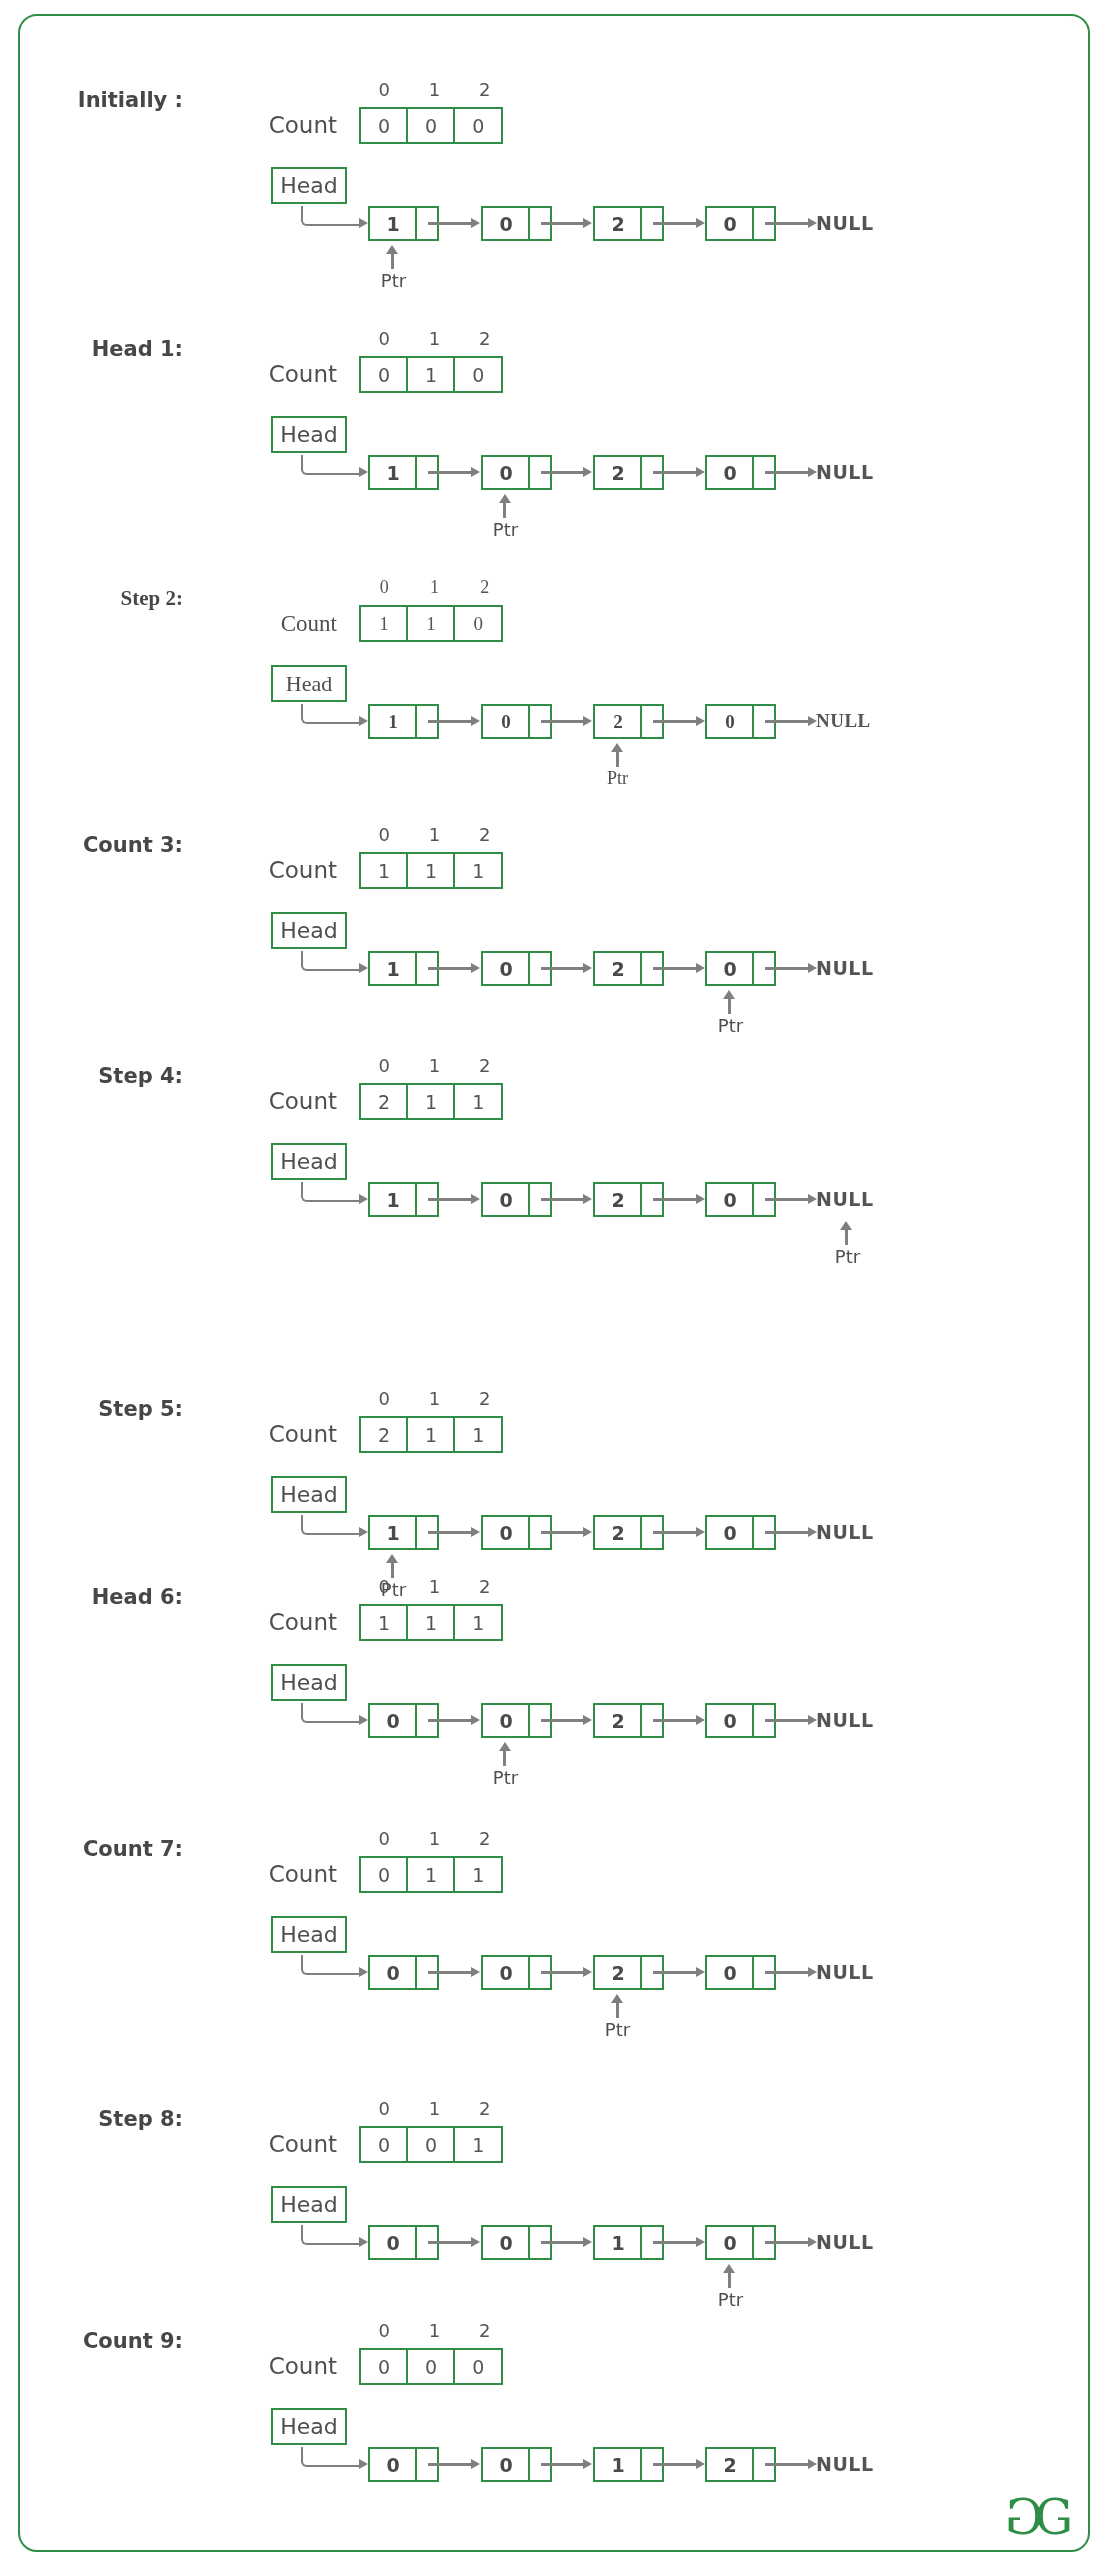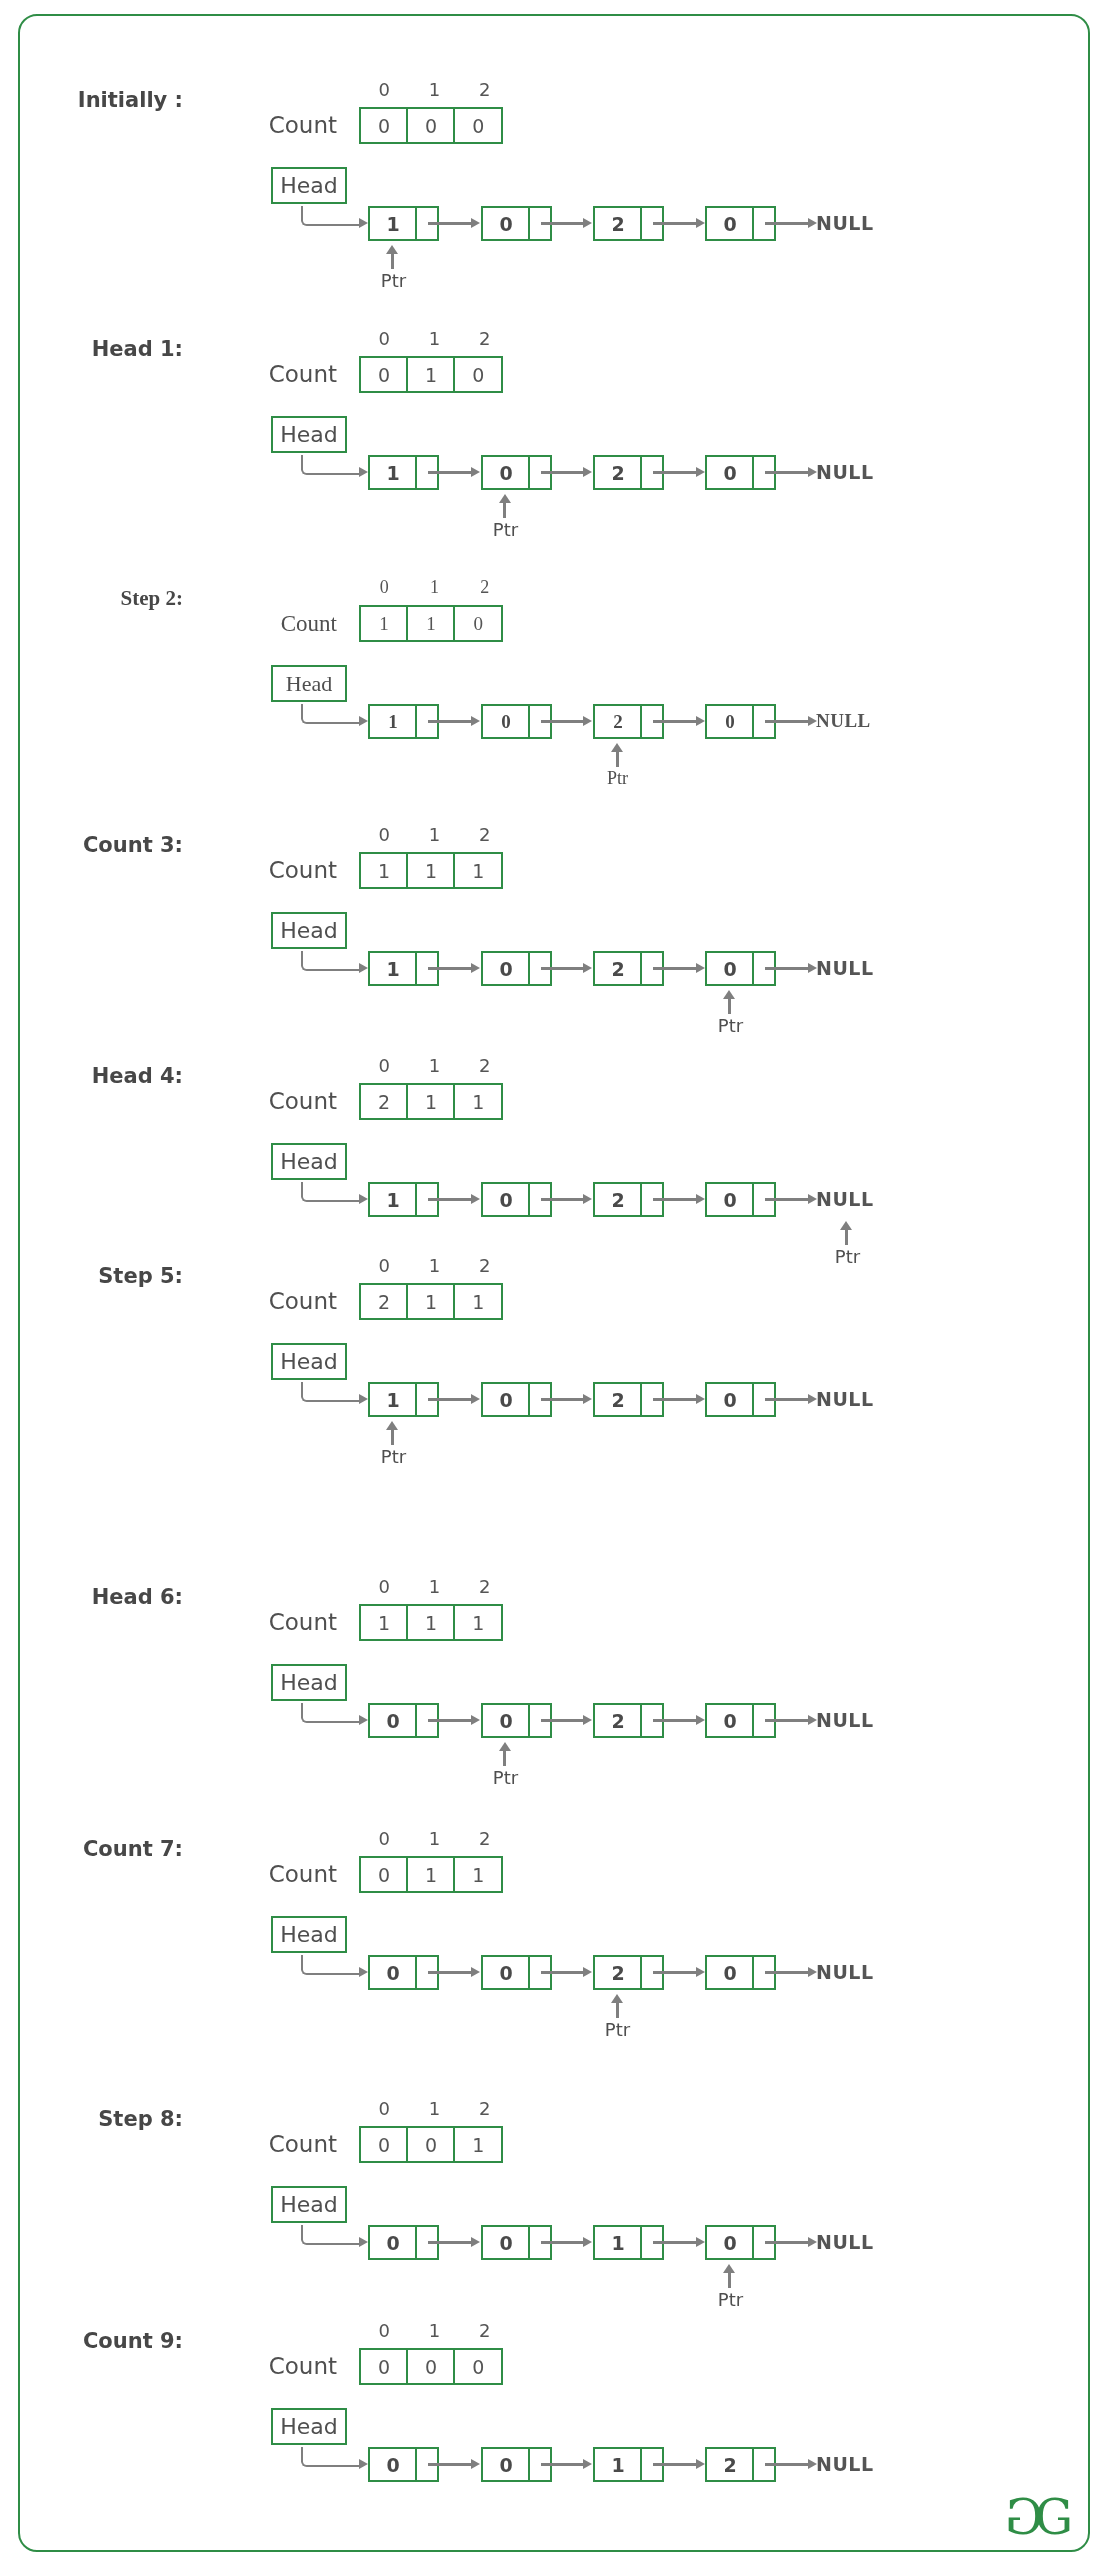--- a/index.html
+++ b/index.html
@@ -252,21 +252,21 @@
           <div class="nnext"></div>
         </div>
         <div class="shaft abs" style="left: 765px; top: 149px; width: 43px;"></div>
         <div class="tri-r abs" style="left: 808px; top: 145px;"></div>
         <div class="nulltxt abs" style="left: 816px; top: 139px;">NULL</div>
         <div class="tri-u abs" style="left: 723px; top: 172px;"></div>
         <div class="ptrshaft abs" style="left: 728px; top: 180px;"></div>
         <div class="ptrtxt abs" style="left: 697px; top: 197px;">Ptr</div>
       </div>
       <div class="sec" style="top: 1049px;">
-        <div class="step-label">Head 4:</div>
+        <div class="step-label">Step 4:</div>
         <div class="idxrow">
           <span class="idxnum">0</span>
           <span class="idxnum">1</span>
           <span class="idxnum">2</span>
         </div>
         <div class="countlabel">Count</div>
         <div class="countrow">
           <div class="ccell">2</div>
           <div class="ccell">1</div>
           <div class="ccell">1</div>
@@ -296,21 +296,21 @@
           <div class="ncell">0</div>
           <div class="nnext"></div>
         </div>
         <div class="shaft abs" style="left: 765px; top: 149px; width: 43px;"></div>
         <div class="tri-r abs" style="left: 808px; top: 145px;"></div>
         <div class="nulltxt abs" style="left: 816px; top: 139px;">NULL</div>
         <div class="tri-u abs" style="left: 840px; top: 172px;"></div>
         <div class="ptrshaft abs" style="left: 845px; top: 180px;"></div>
         <div class="ptrtxt abs" style="left: 814px; top: 197px;">Ptr</div>
       </div>
-      <div class="sec" style="top: 1249px;">
+      <div class="sec" style="top: 1382px;">
         <div class="step-label">Step 5:</div>
         <div class="idxrow">
           <span class="idxnum">0</span>
           <span class="idxnum">1</span>
           <span class="idxnum">2</span>
         </div>
         <div class="countlabel">Count</div>
         <div class="countrow">
           <div class="ccell">2</div>
           <div class="ccell">1</div>

